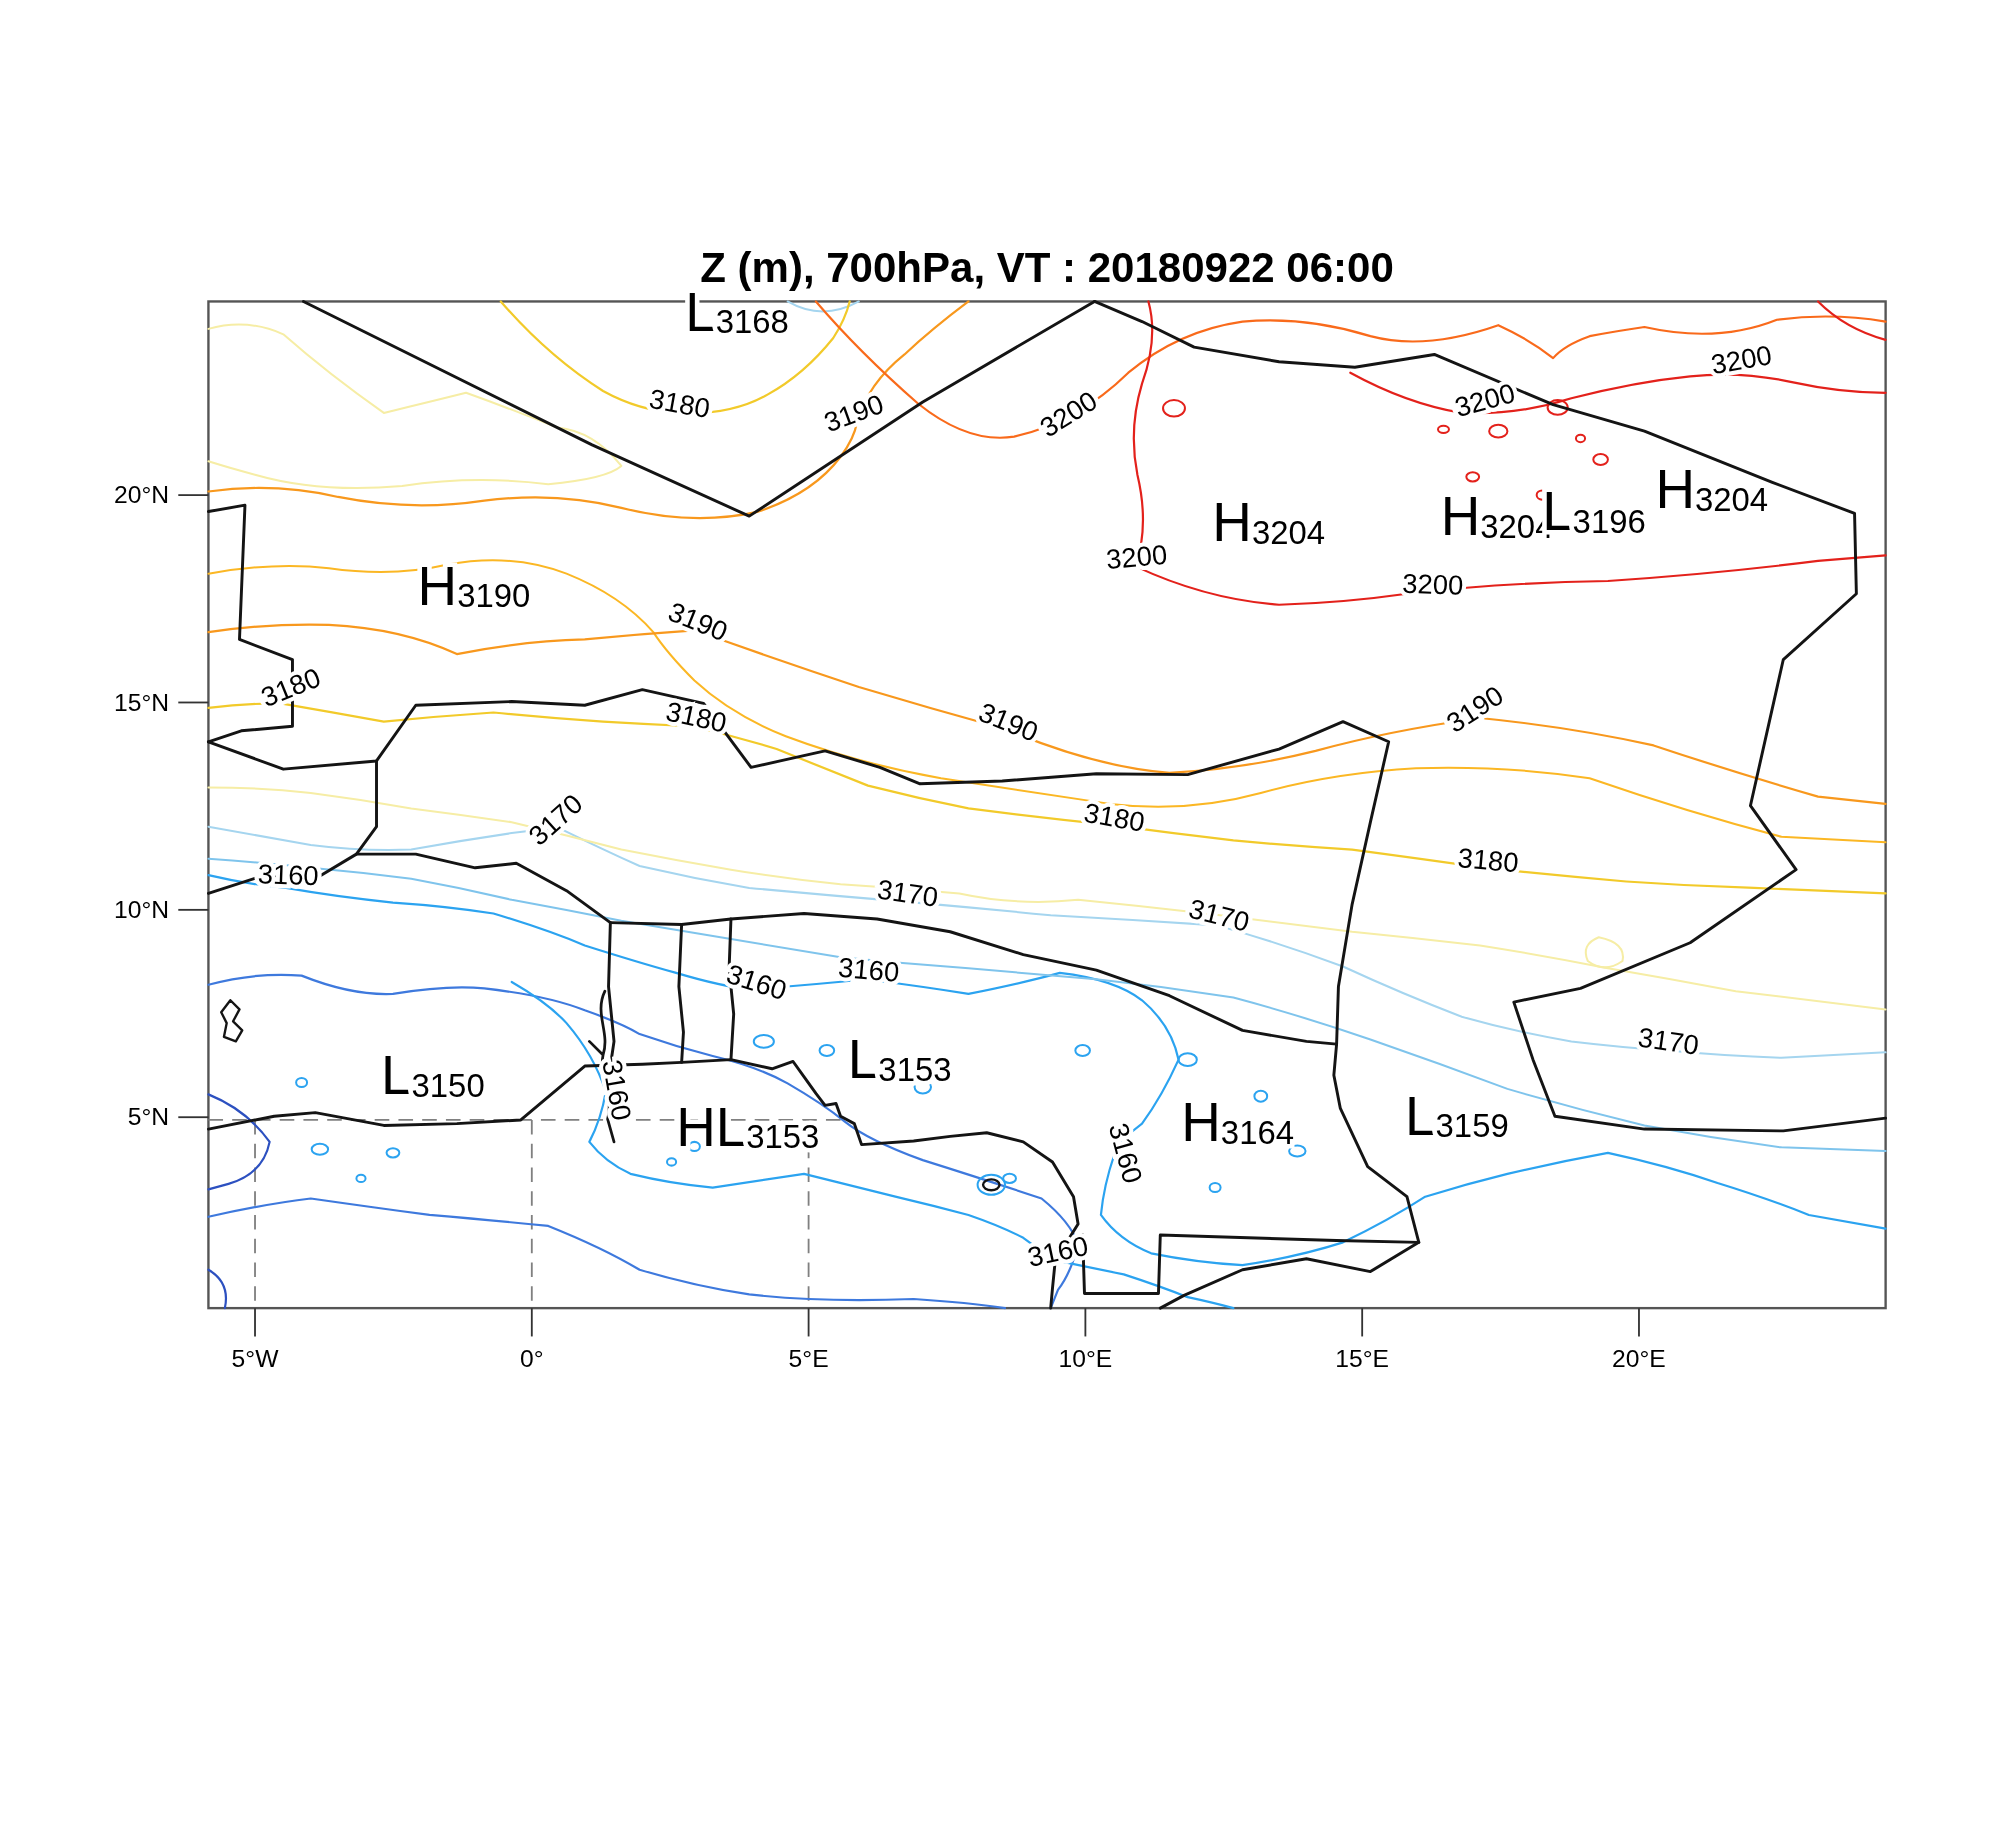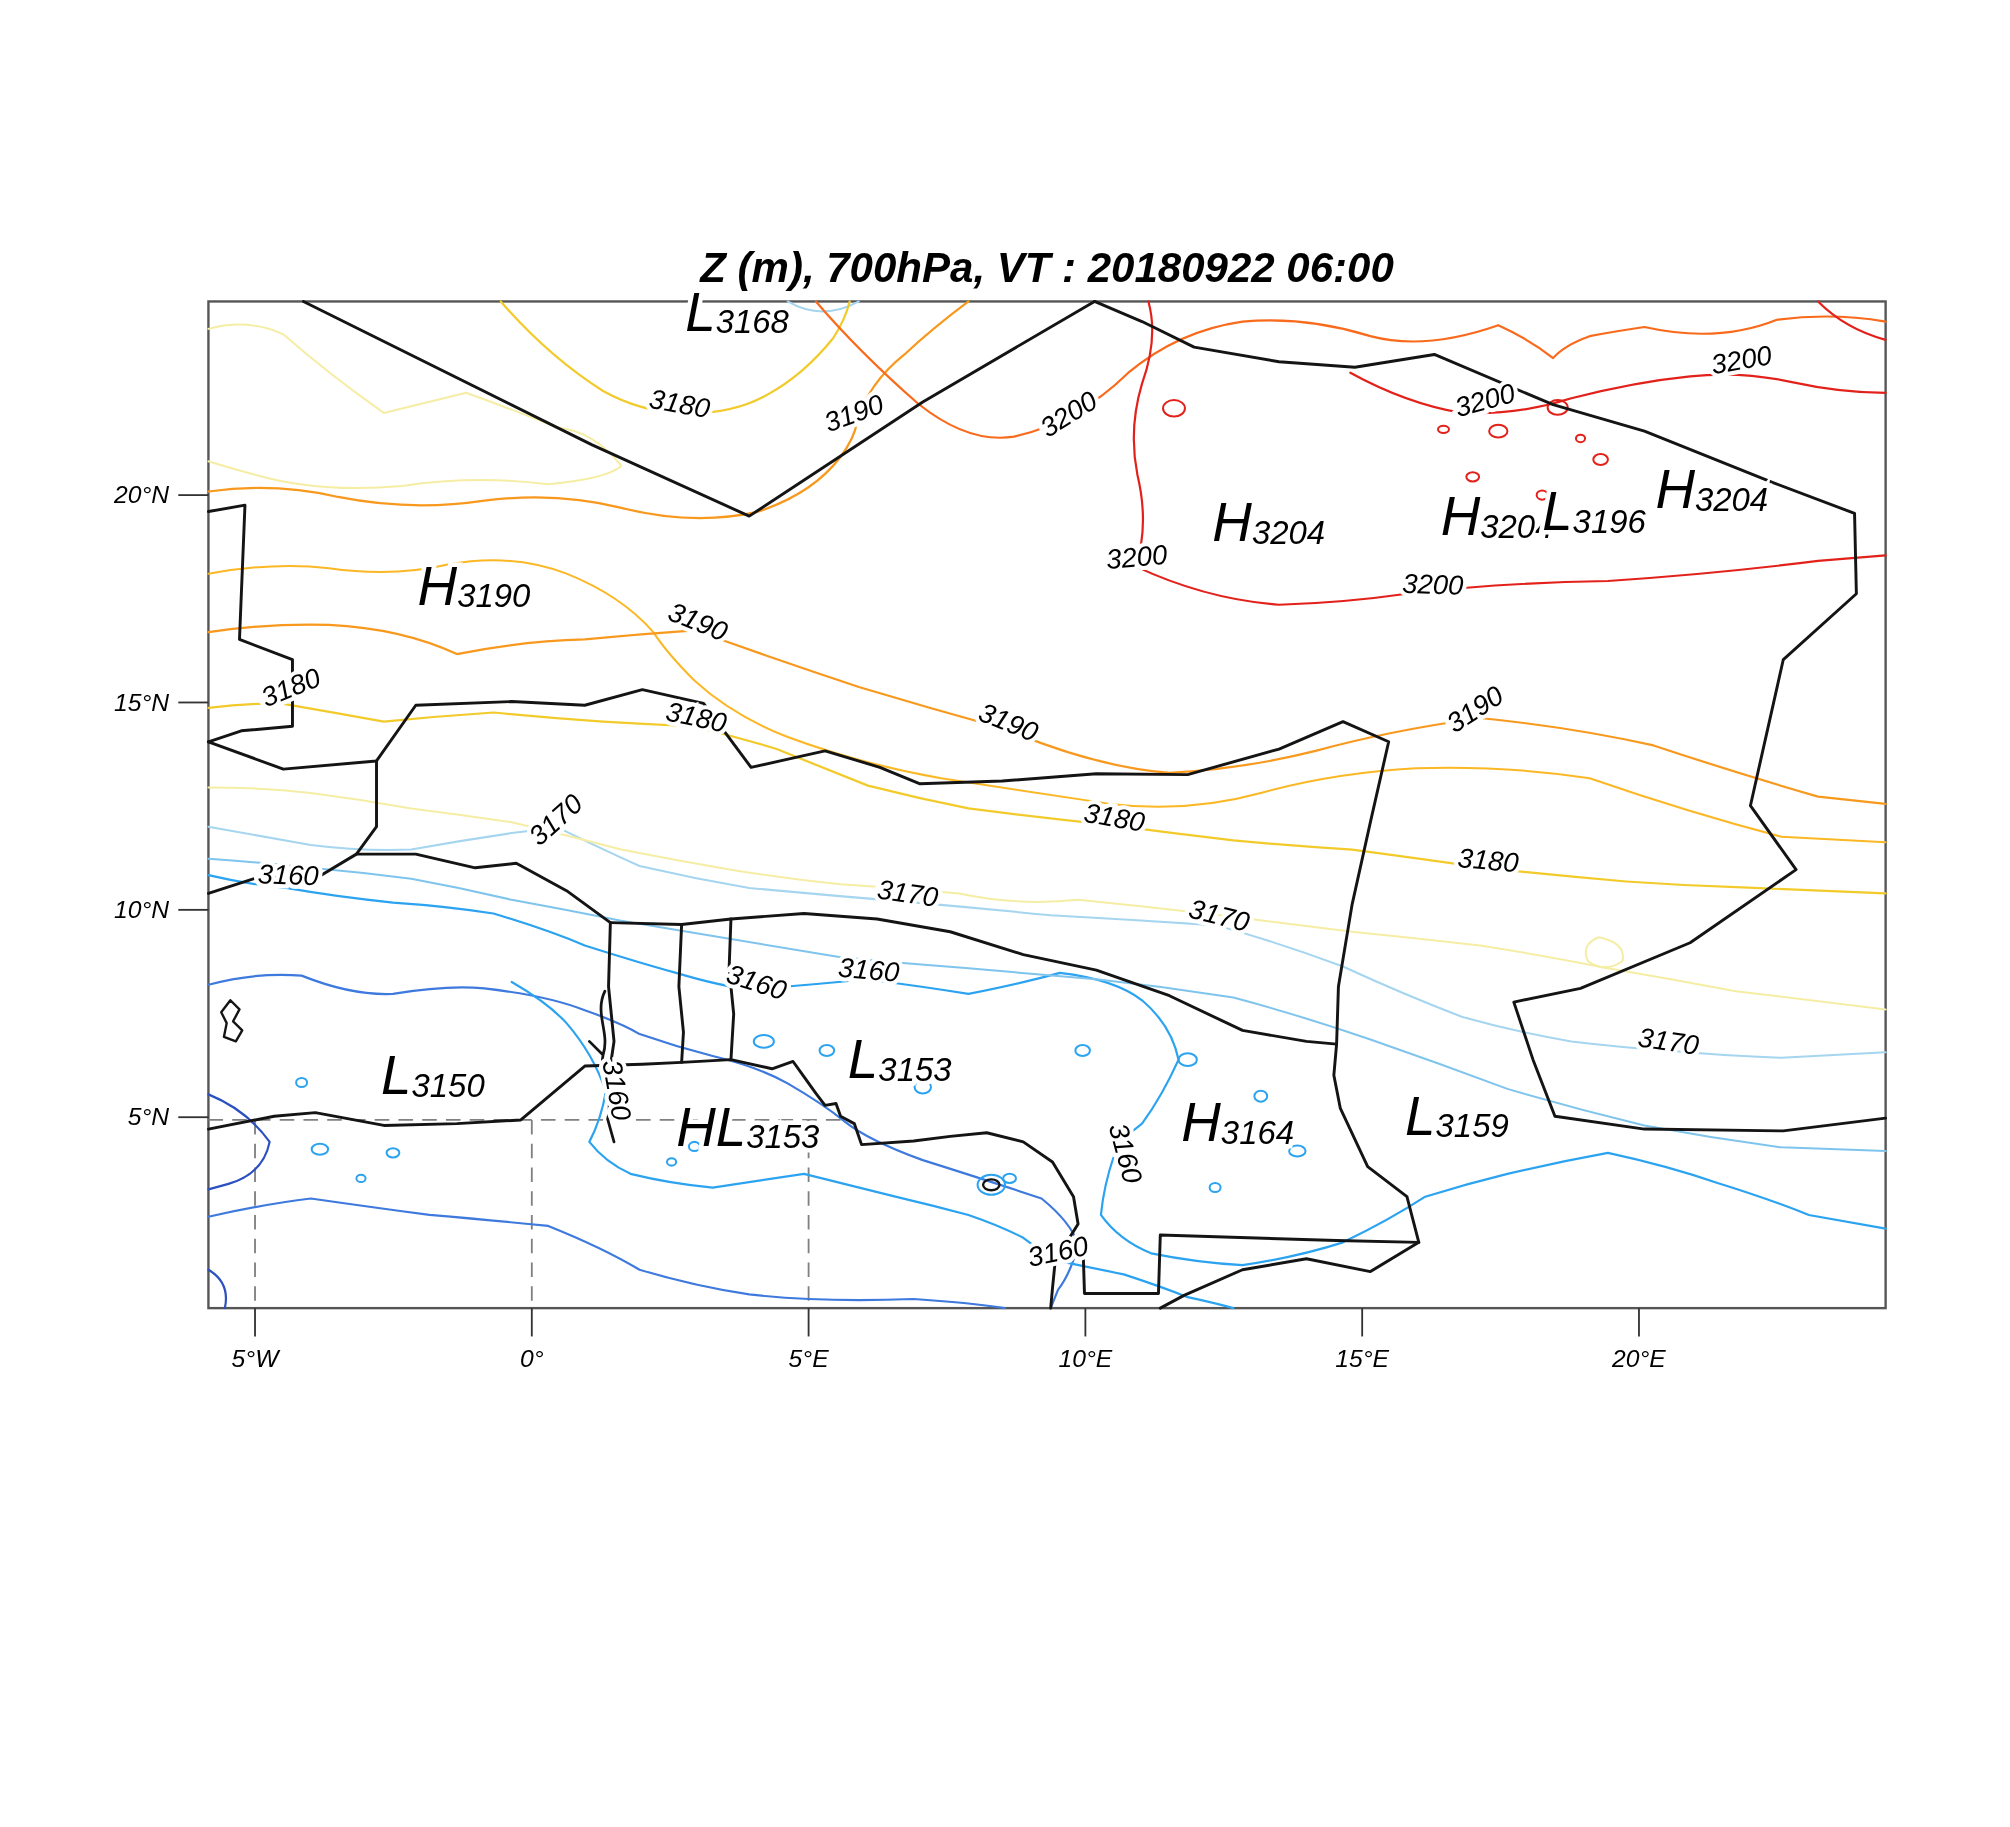--- a/index.html
+++ b/index.html
@@ -1,17 +1,17 @@
 <!DOCTYPE html>
 <html style="font-size:14.6px"><head>
 <meta charset="utf-8">
 <style>
   html,body{margin:0;padding:0;background:#fff;}
   .stage{position:relative;width:2010px;height:1827px;background:#ffffff;overflow:hidden;
-         font-family:"Liberation Sans", sans-serif;font-style:italic;}
+         font-family:"Liberation Sans", sans-serif;}
   svg text{font-family:"Liberation Sans", sans-serif;fill:#000;}
   .title-text{font-weight:bold;font-size:46px;}
   .tick-label{font-size:27px;}
   .clabel{font-size:30px;paint-order:stroke;stroke:#ffffff;stroke-width:9px;}
   .center-letter{font-size:60px;paint-order:stroke;stroke:#ffffff;stroke-width:10px;}
   .center-sub{font-size:36px;}
 </style>
 </head>
 <body>
 

